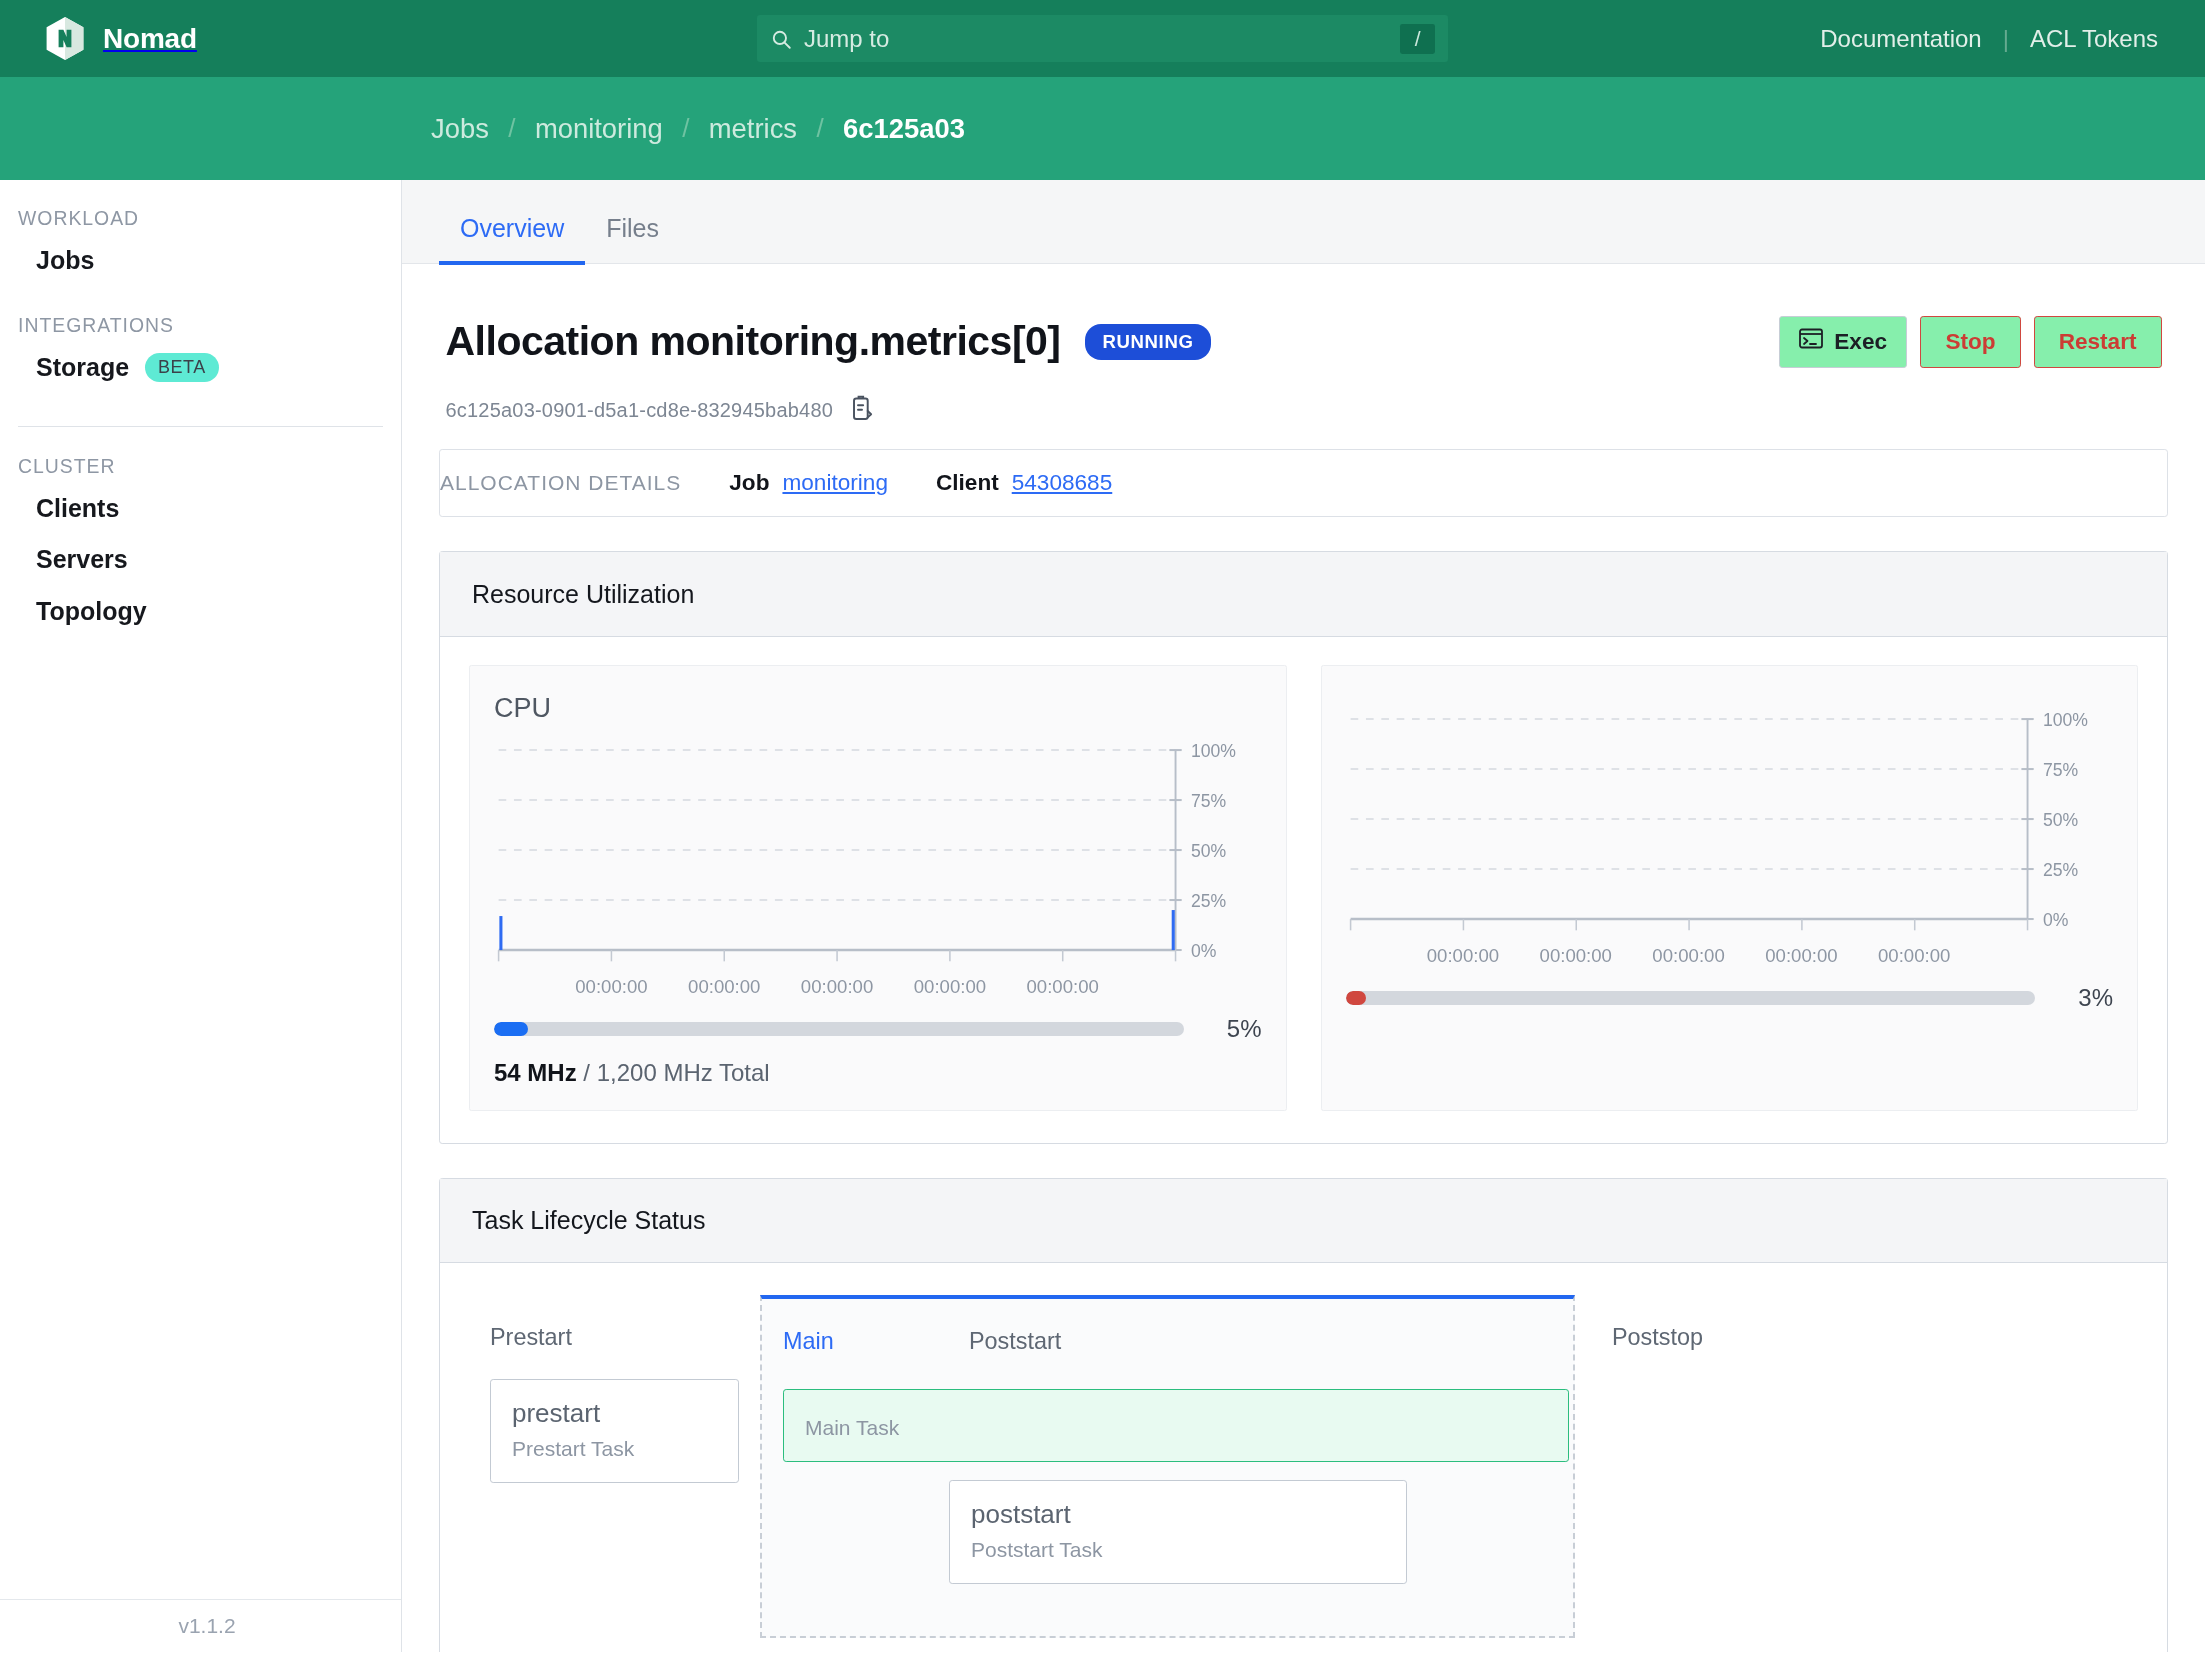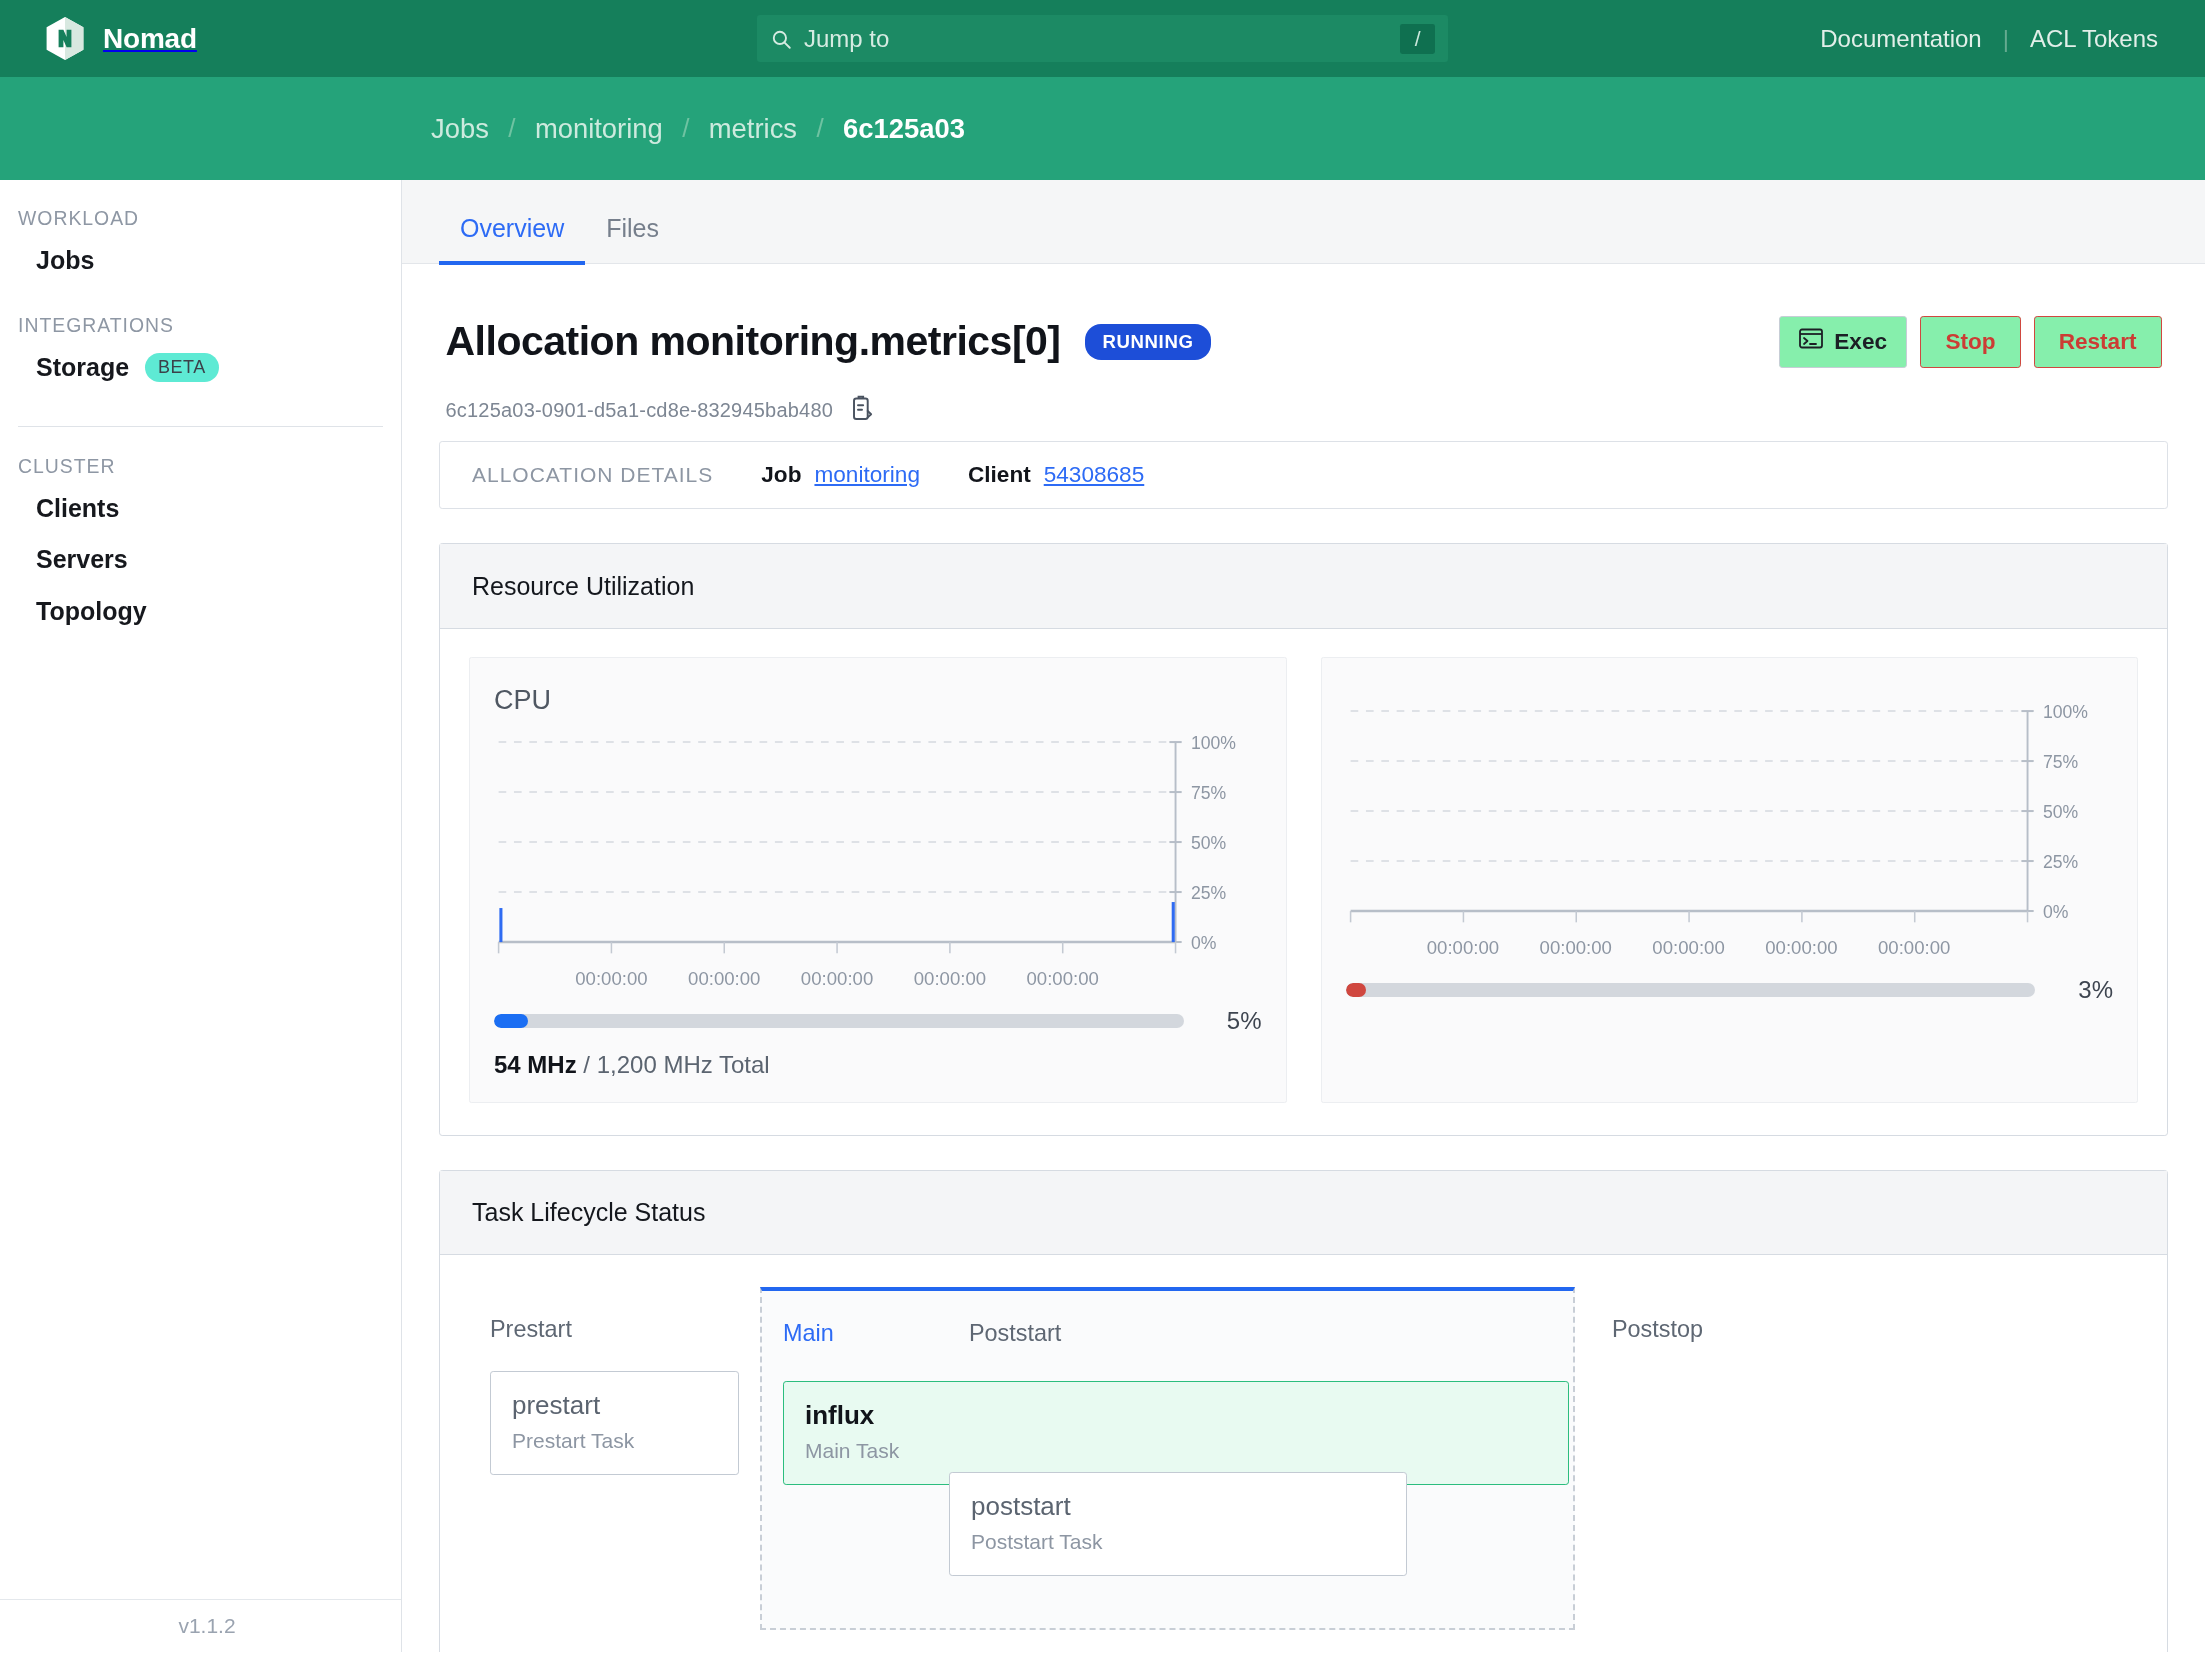--- a/index.html
+++ b/index.html
@@ -154,25 +154,25 @@
   .alloc-id-row {
     display: flex; align-items: center; gap: 16px;
     padding: 27.4px 6.5px 0 6.5px;
   }
   .alloc-id {
     font-family: Liberation Sans, sans-serif;
     color: #7d8693; font-size: 20px; letter-spacing: 0.2px;
   }
 
   .detail-bar {
-    margin-top: 16px;
+    margin-top: 24px;
     border: 1.6px solid #dde1e7; border-radius: 3.2px;
     height: 68px;
     display: flex; align-items: center;
-    padding-left: 32px; gap: 0;
+    gap: 0;
   }
   .detail-label {
     color: #8d96a3; font-size: 21px; letter-spacing: 1px;
   }
   .detail-pair { display: flex; align-items: center; gap: 13px; margin-left: 48px; }
   .detail-key { color: #12151b; font-size: 22.6px; font-weight: 700; }
   .detail-link { color: #2d6bf5; font-size: 22.6px; text-decoration: underline; }
 
   
   .panel {
@@ -496,21 +496,20 @@
             </div>
           </div>
 
           <div class="lc-group">
             <div class="lc-body" style="width:100%">
               <div style="display:flex; padding-left:21px;">
                 <div class="lc-heading active" style="width:186px">Main</div>
                 <div class="lc-heading">Poststart</div>
               </div>
               <div class="task-card active card-influx">
-                <div class="task-name">influx</div>
                 <div class="task-kind">Main Task</div>
               </div>
               <div class="task-card card-poststart">
                 <div class="task-name">poststart</div>
                 <div class="task-kind">Poststart Task</div>
               </div>
             </div>
           </div>
 
           <div class="lc-col lc-poststop">

